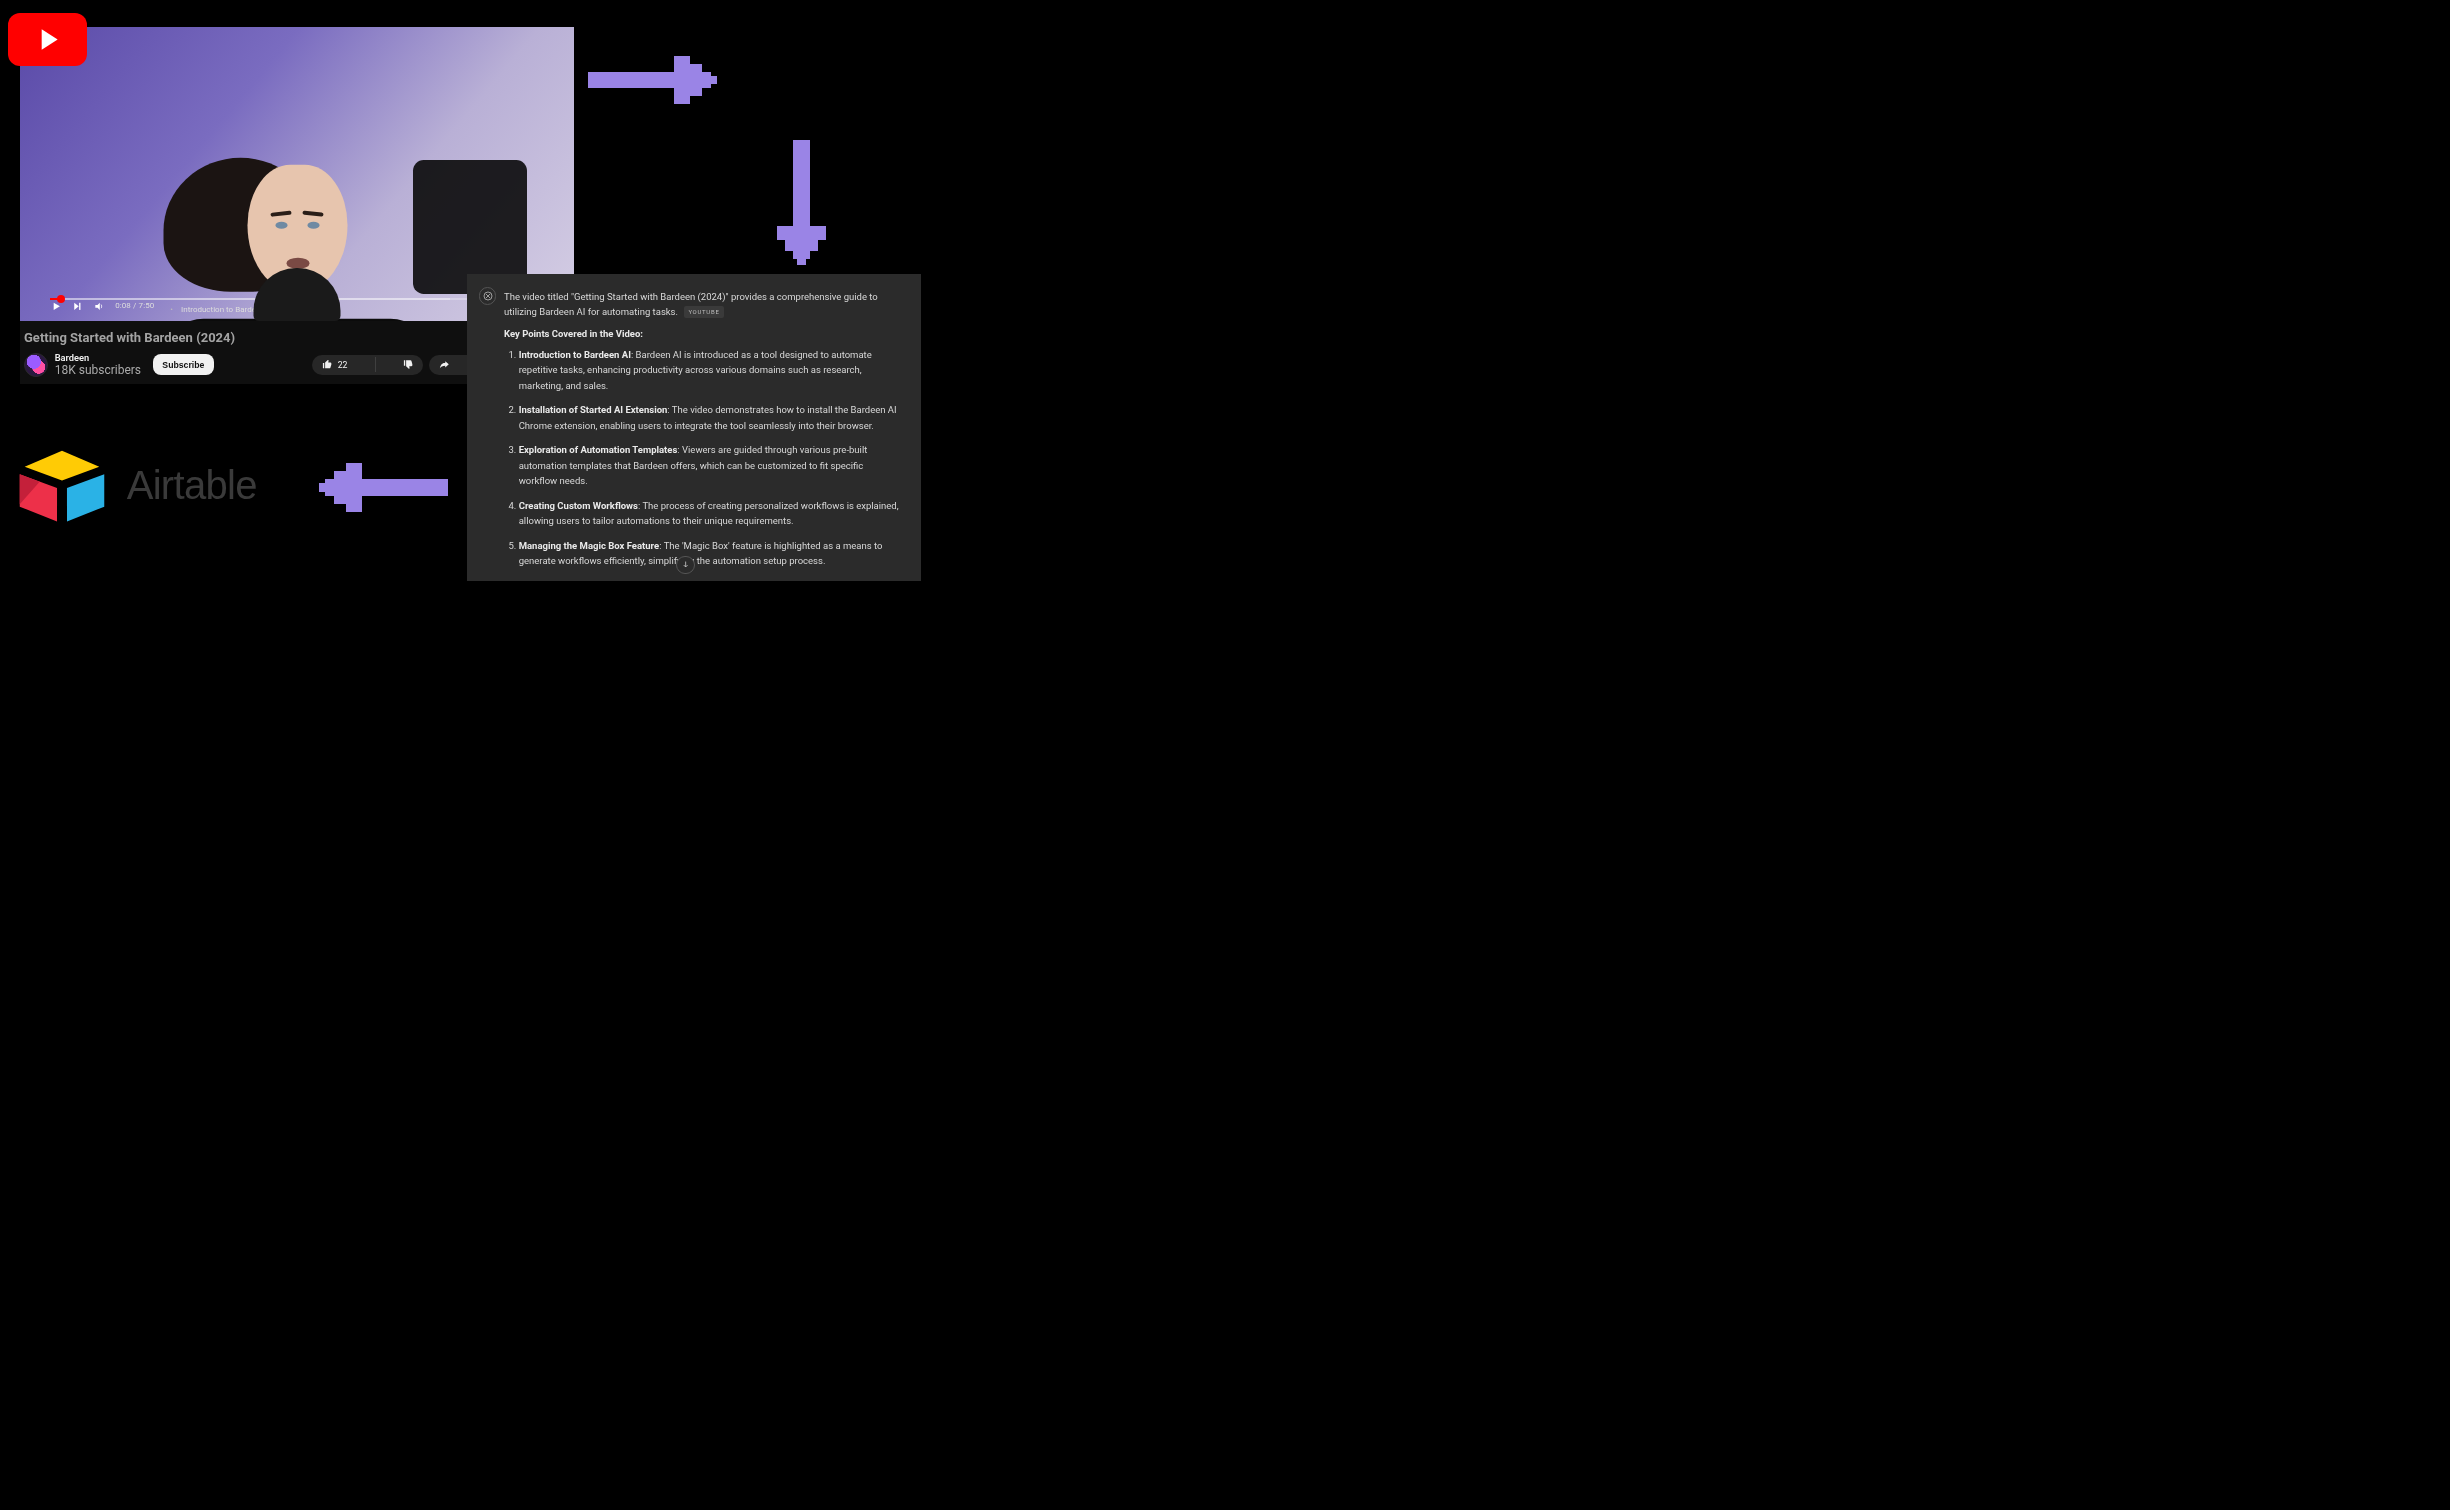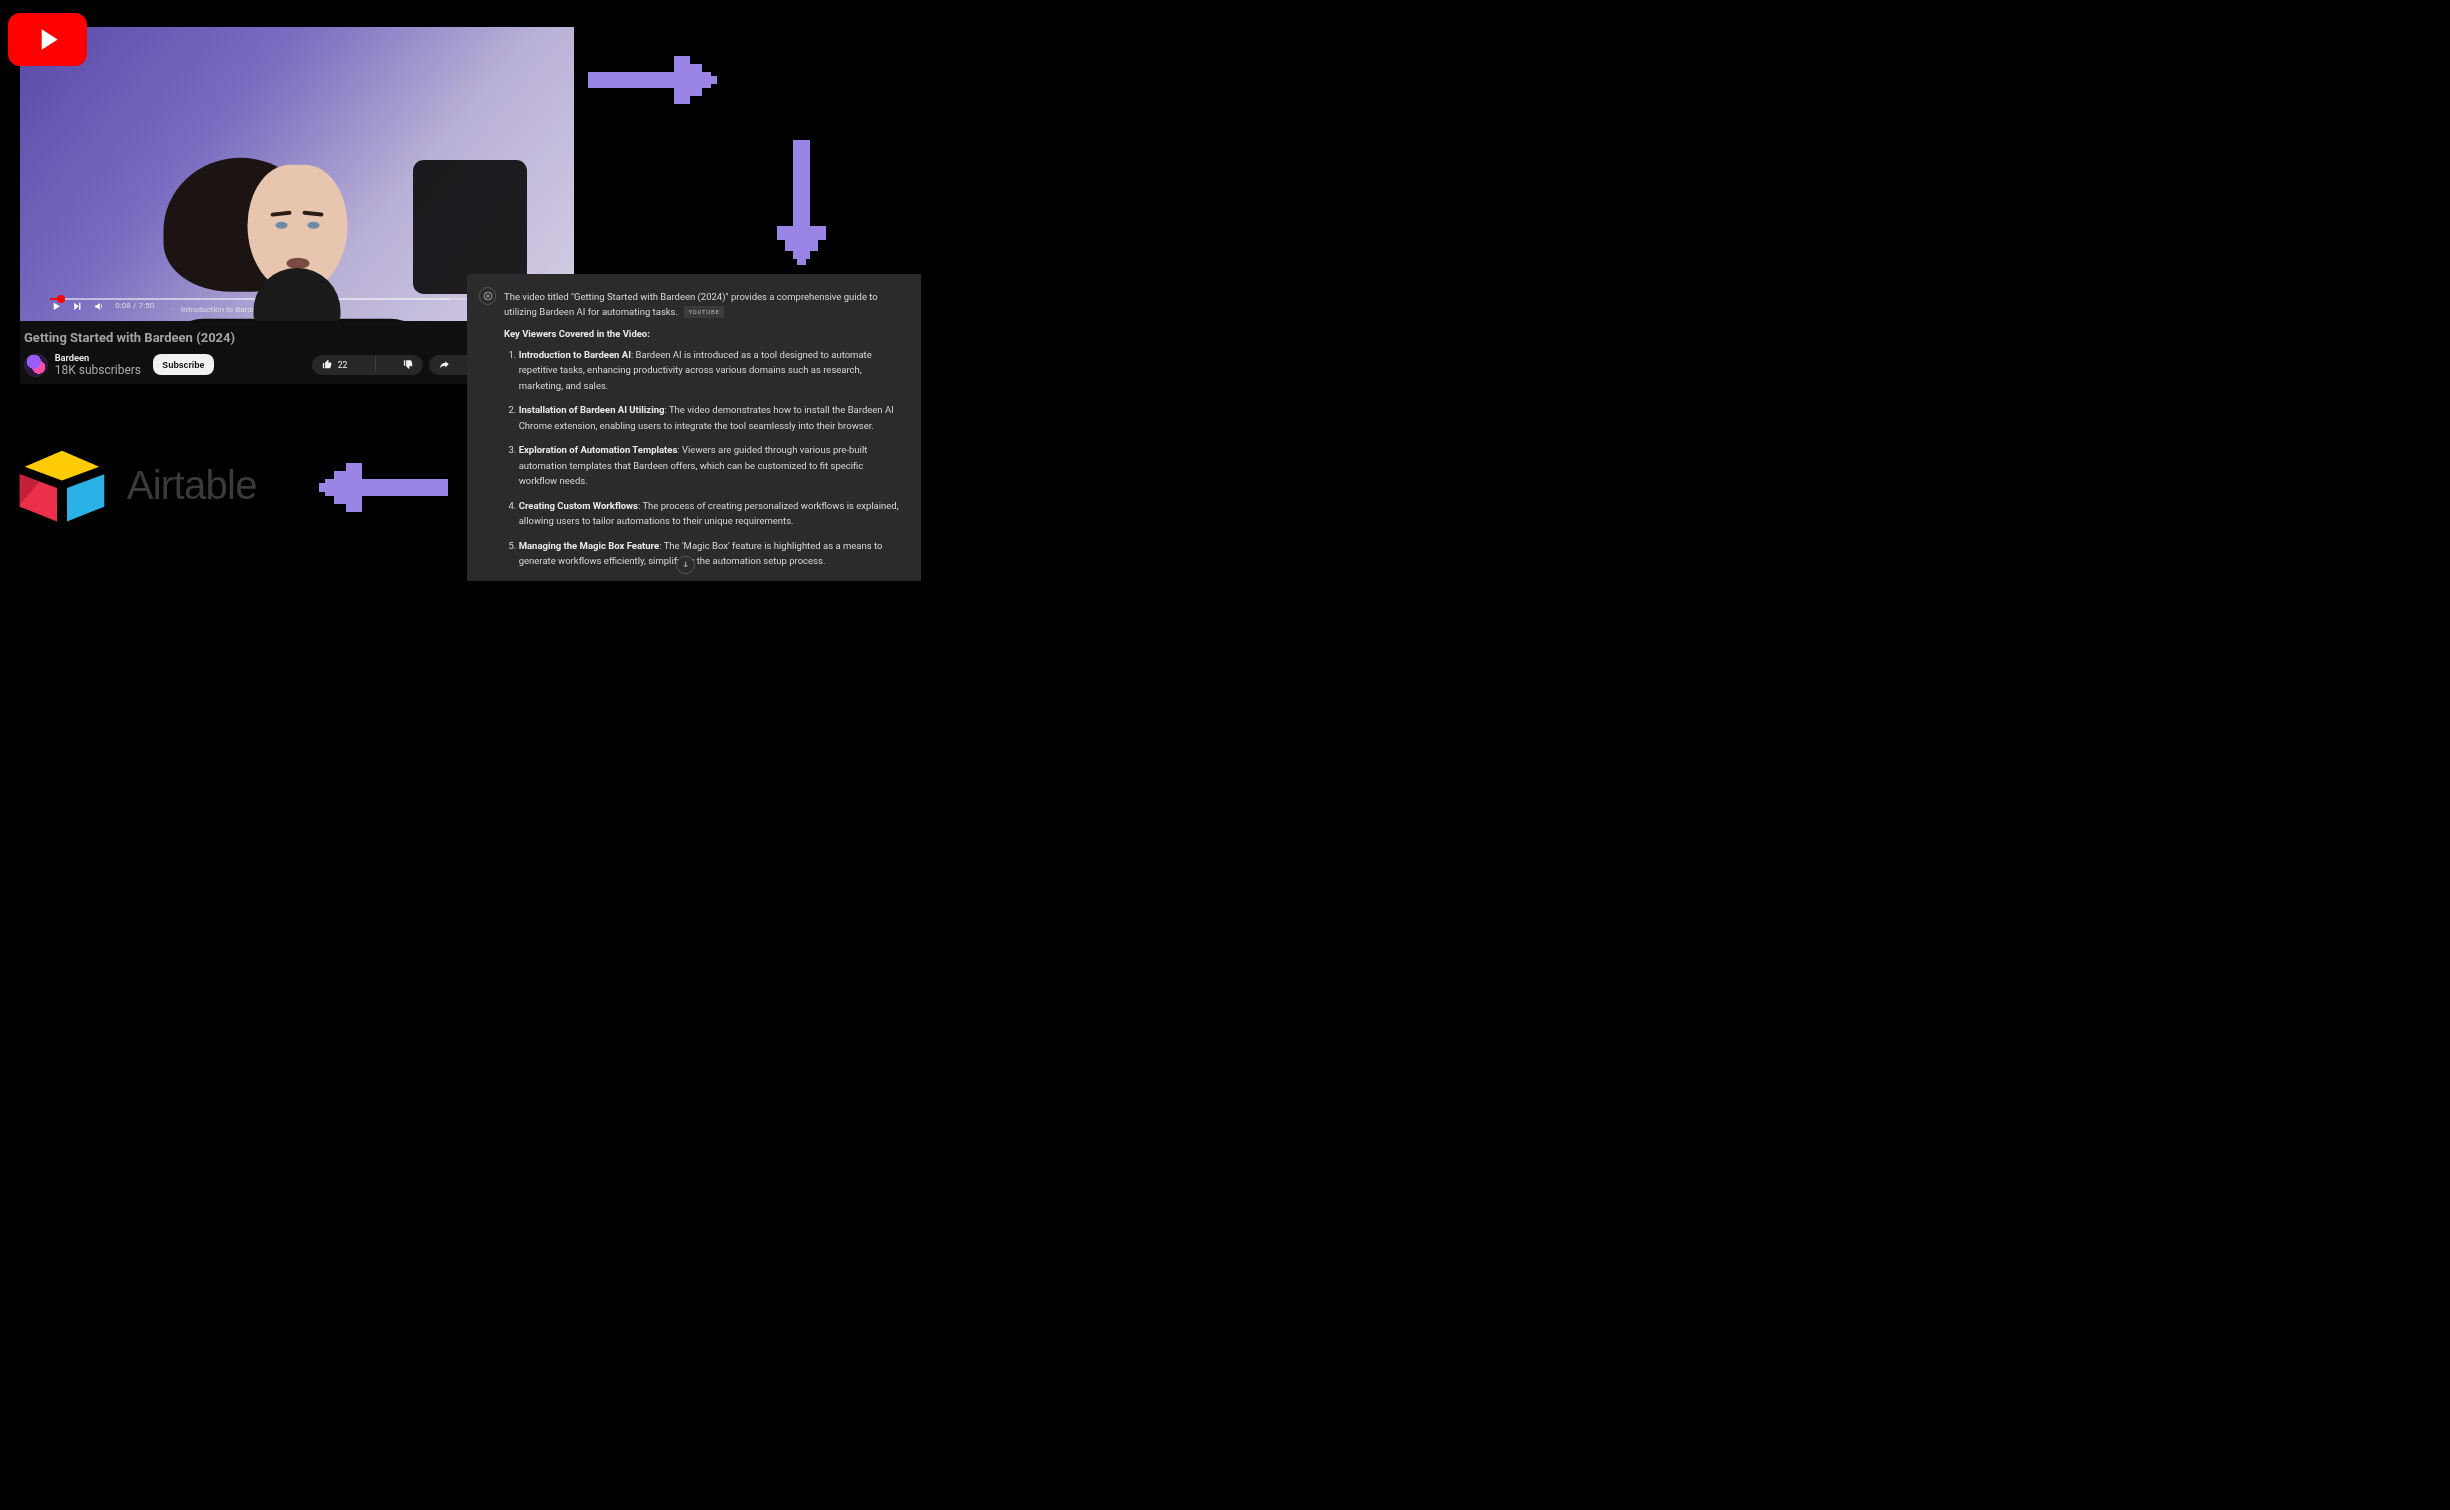--- a/index.html
+++ b/index.html
@@ -307,24 +307,24 @@
   <div class="gpt-ic">
     <svg viewBox="0 0 24 24">
         <circle cx="12" cy="12" r="8"></circle>
         <path d="M8 8l8 8M16 8l-8 8"></path>
       </svg>
   </div>
   <p class="intro">
     <span>The video titled "Getting Started with Bardeen (2024)" provides a comprehensive guide to utilizing Bardeen AI for automating tasks.</span>
     <span class="src-badge">YOUTUBE</span>
   </p>
-  <p class="kp">Key Viewers Covered in the Video:</p>
+  <p class="kp">Key Points Covered in the Video:</p>
   <ol id="gpt-list">
       <li><b>Introduction to Bardeen AI</b>: Bardeen AI is introduced as a tool designed to automate repetitive tasks, enhancing productivity across various domains such as research, marketing, and sales.</li>
-      <li><b>Installation of Bardeen AI Utilizing</b>: The video demonstrates how to install the Bardeen AI Chrome extension, enabling users to integrate the tool seamlessly into their browser.</li>
+      <li><b>Installation of Started AI Extension</b>: The video demonstrates how to install the Bardeen AI Chrome extension, enabling users to integrate the tool seamlessly into their browser.</li>
       <li><b>Exploration of Automation Templates</b>: Viewers are guided through various pre-built automation templates that Bardeen offers, which can be customized to fit specific workflow needs.</li>
       <li><b>Creating Custom Workflows</b>: The process of creating personalized workflows is explained, allowing users to tailor automations to their unique requirements.</li>
       <li><b>Managing the Magic Box Feature</b>: The 'Magic Box' feature is highlighted as a means to generate workflows efficiently, simplifying the automation setup process.</li>
       <li><b>Managing Playbooks and Autobooks</b>: The video covers how to manage and save playbooks, as well as set up 'Autobooks' for recurring tasks, ensuring consistent automation without manual intervention.</li>
     </ol>
   <div class="scroll-fab">
     <svg viewBox="0 0 24 24">
         <path d="M12 4v14m0 0l-5-5m5 5l5-5"></path>
       </svg>
   </div>

